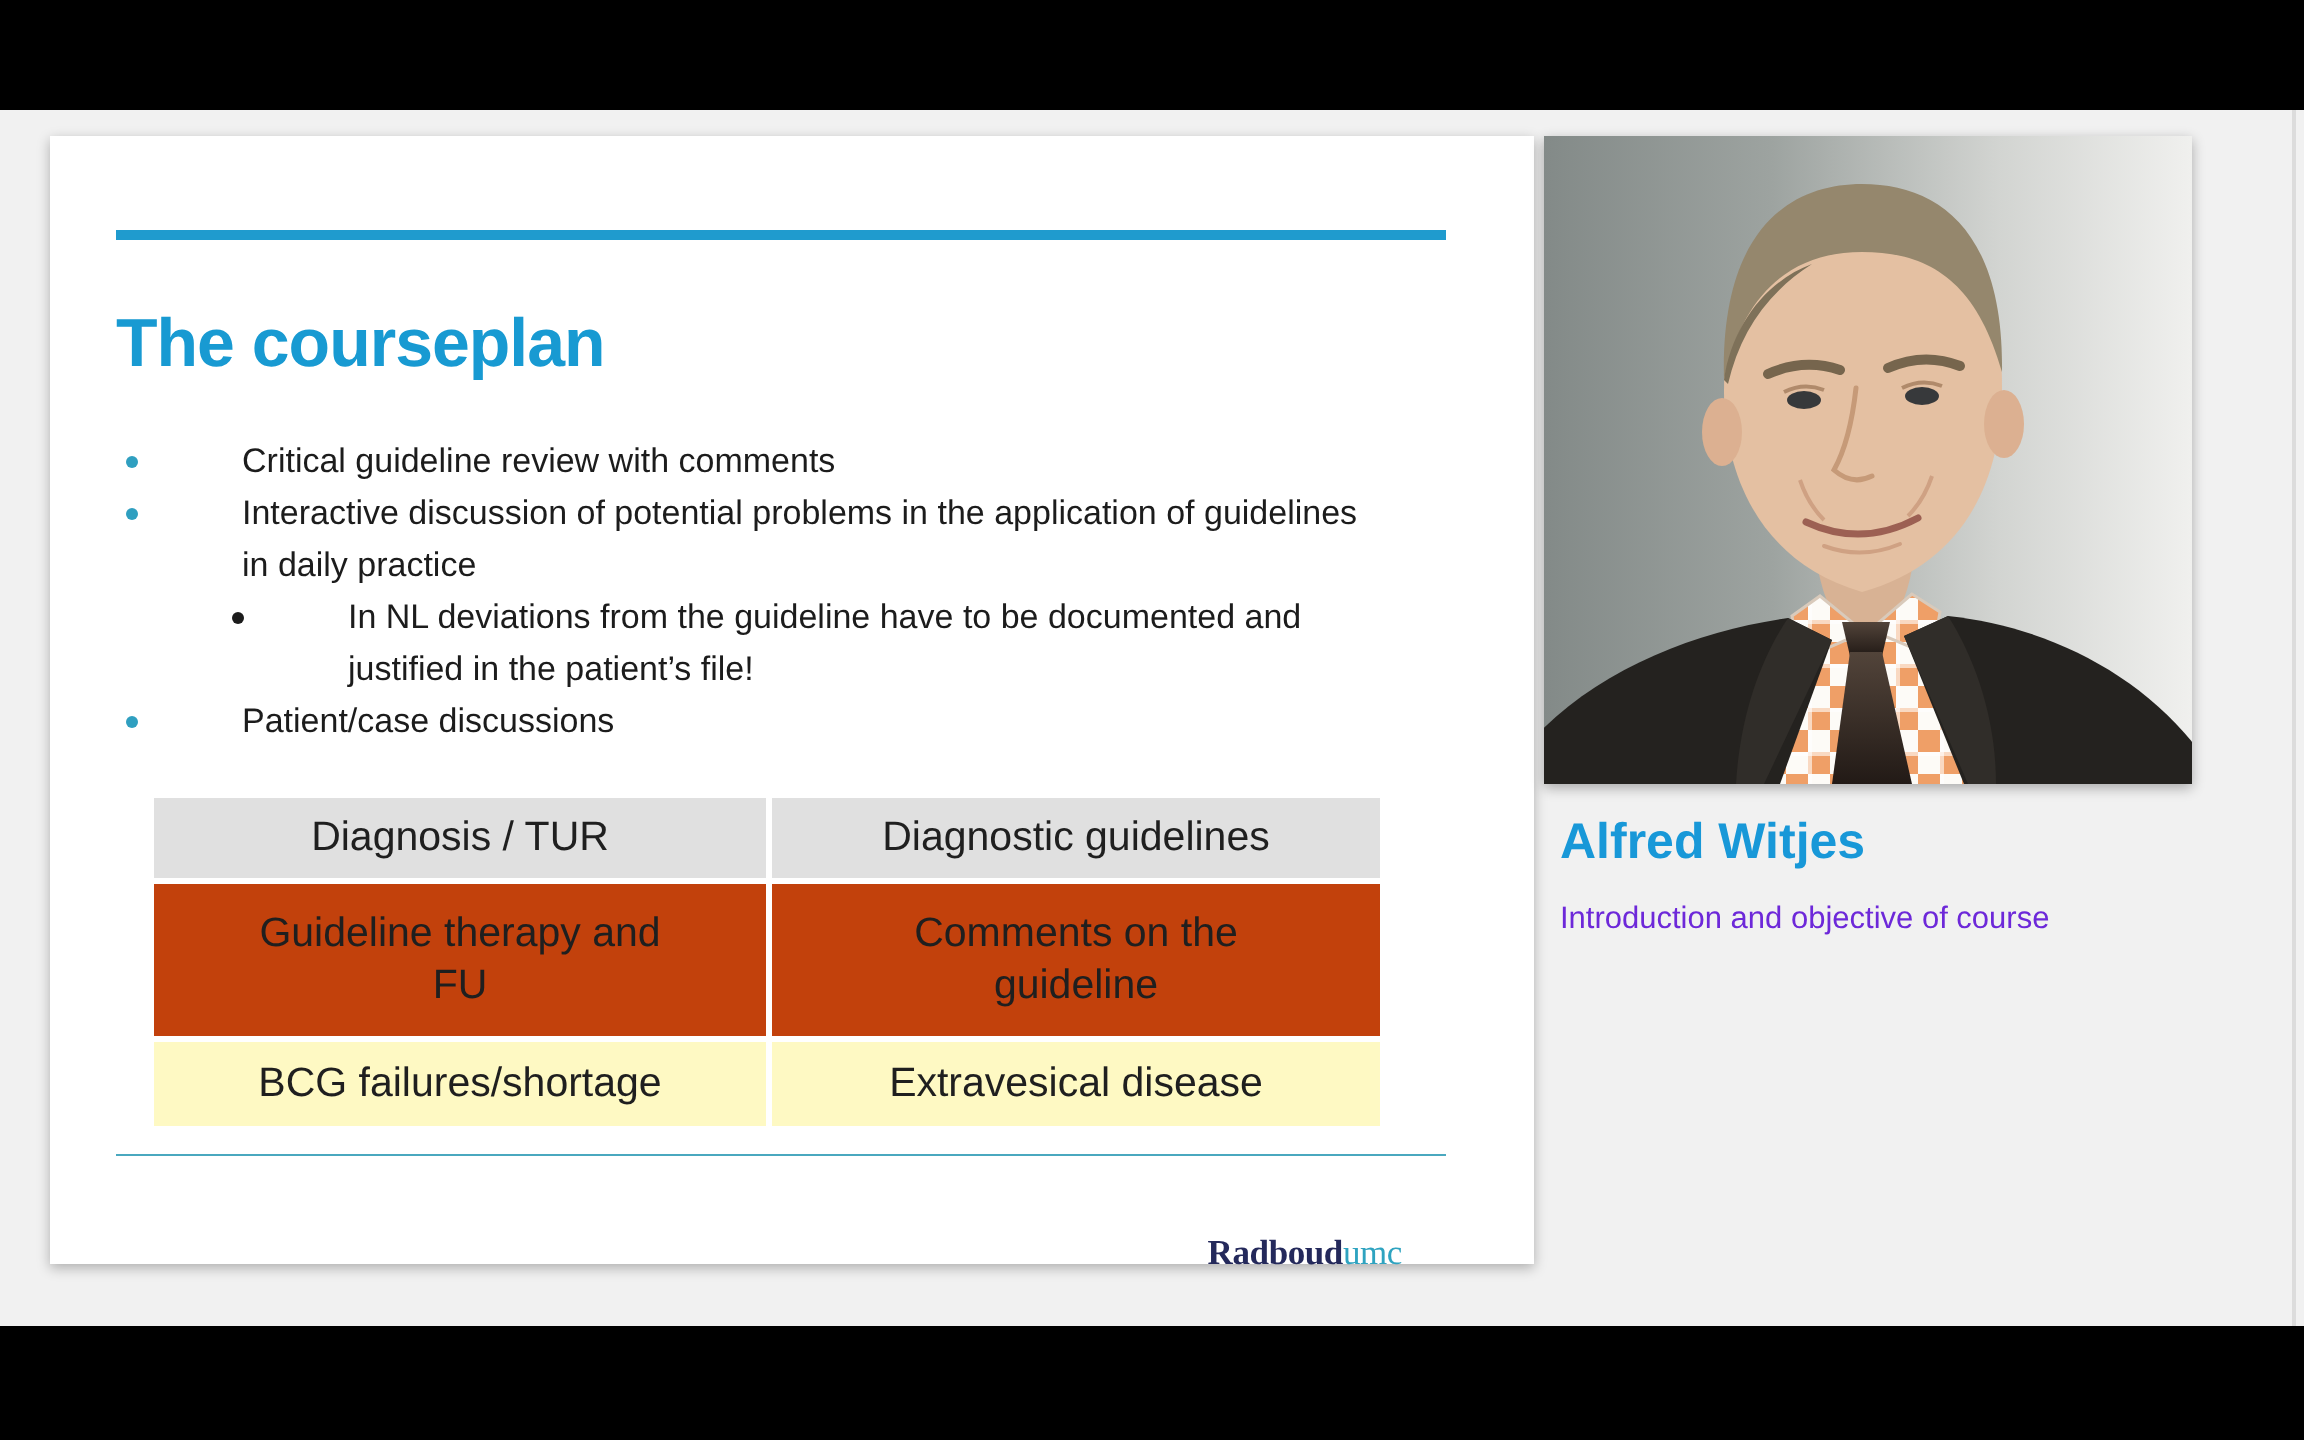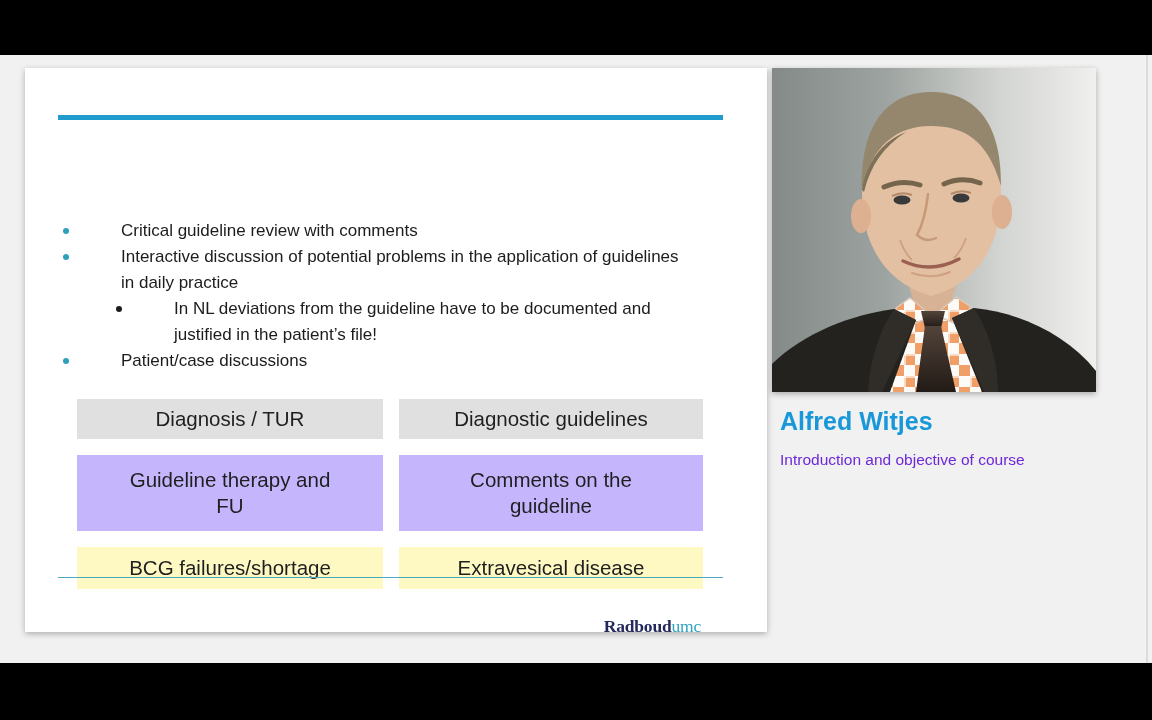--- a/index.html
+++ b/index.html
@@ -33,29 +33,29 @@
     flex:0 0 auto; width:6px; height:6px; border-radius:50%; margin:10px 19px 0 1px;
   }
   .bullet-row.l1 .dot { background:#2f9fc0; }
   .bullet-row.l2 { margin-left:53px; }
   .bullet-row.l2 .dot { background:#1c1c1c; }
   .bullet-text { white-space:pre-line; }
 
   .course-table {
     position:absolute; left:52px; top:331px; width:509px;
     display:grid; grid-template-columns:306px 304px; grid-template-rows:40px 76px 42px;
-    gap:16px; background:#ffffff;
+    gap:3px; background:#ffffff;
   }
   .tcell {
     display:flex; align-items:center; justify-content:center; text-align:center;
     font-size:20.5px; color:#1f1f1f; white-space:pre-line; line-height:1.25;
     padding:0 10px;
   }
   .tcell.r0 { background:#e0e0e0; }
-  .tcell.r1 { background:#c4b5fd; }
+  .tcell.r1 { background:#c2410c; }
   .tcell.r2 { background:#fef9c3; }
 
   .thin-rule { position:absolute; left:33px; top:509px; width:665px; height:1px; background:#4aa8bf; }
   .logo { position:absolute; left:33px; top:548px; width:643px; text-align:right;
           font-family:"Liberation Serif", serif; font-size:17.5px; letter-spacing:-0.2px; }
   .logo .brand { color:#24295b; font-weight:700; }
   .logo .suffix { color:#2ea3c0; font-weight:400; }
 
   
   .photo {
@@ -75,20 +75,21 @@
 <body>
 
 <div class="stage">
   <div class="letterbox top"></div>
 
   <div class="content">
     <div class="edge-line"></div>
 
     <div class="slide">
       <div class="accent-rule"></div>
+      <div class="slide-title">The courseplan</div>
 
       <div class="bullets">
         <div class="bullet-row l1">
           <span class="dot"></span>
           <span class="bullet-text">Critical guideline review with comments</span>
         </div>
         <div class="bullet-row l1">
           <span class="dot"></span>
           <span class="bullet-text">Interactive discussion of potential problems in the application of guidelines
 in daily practice</span>

